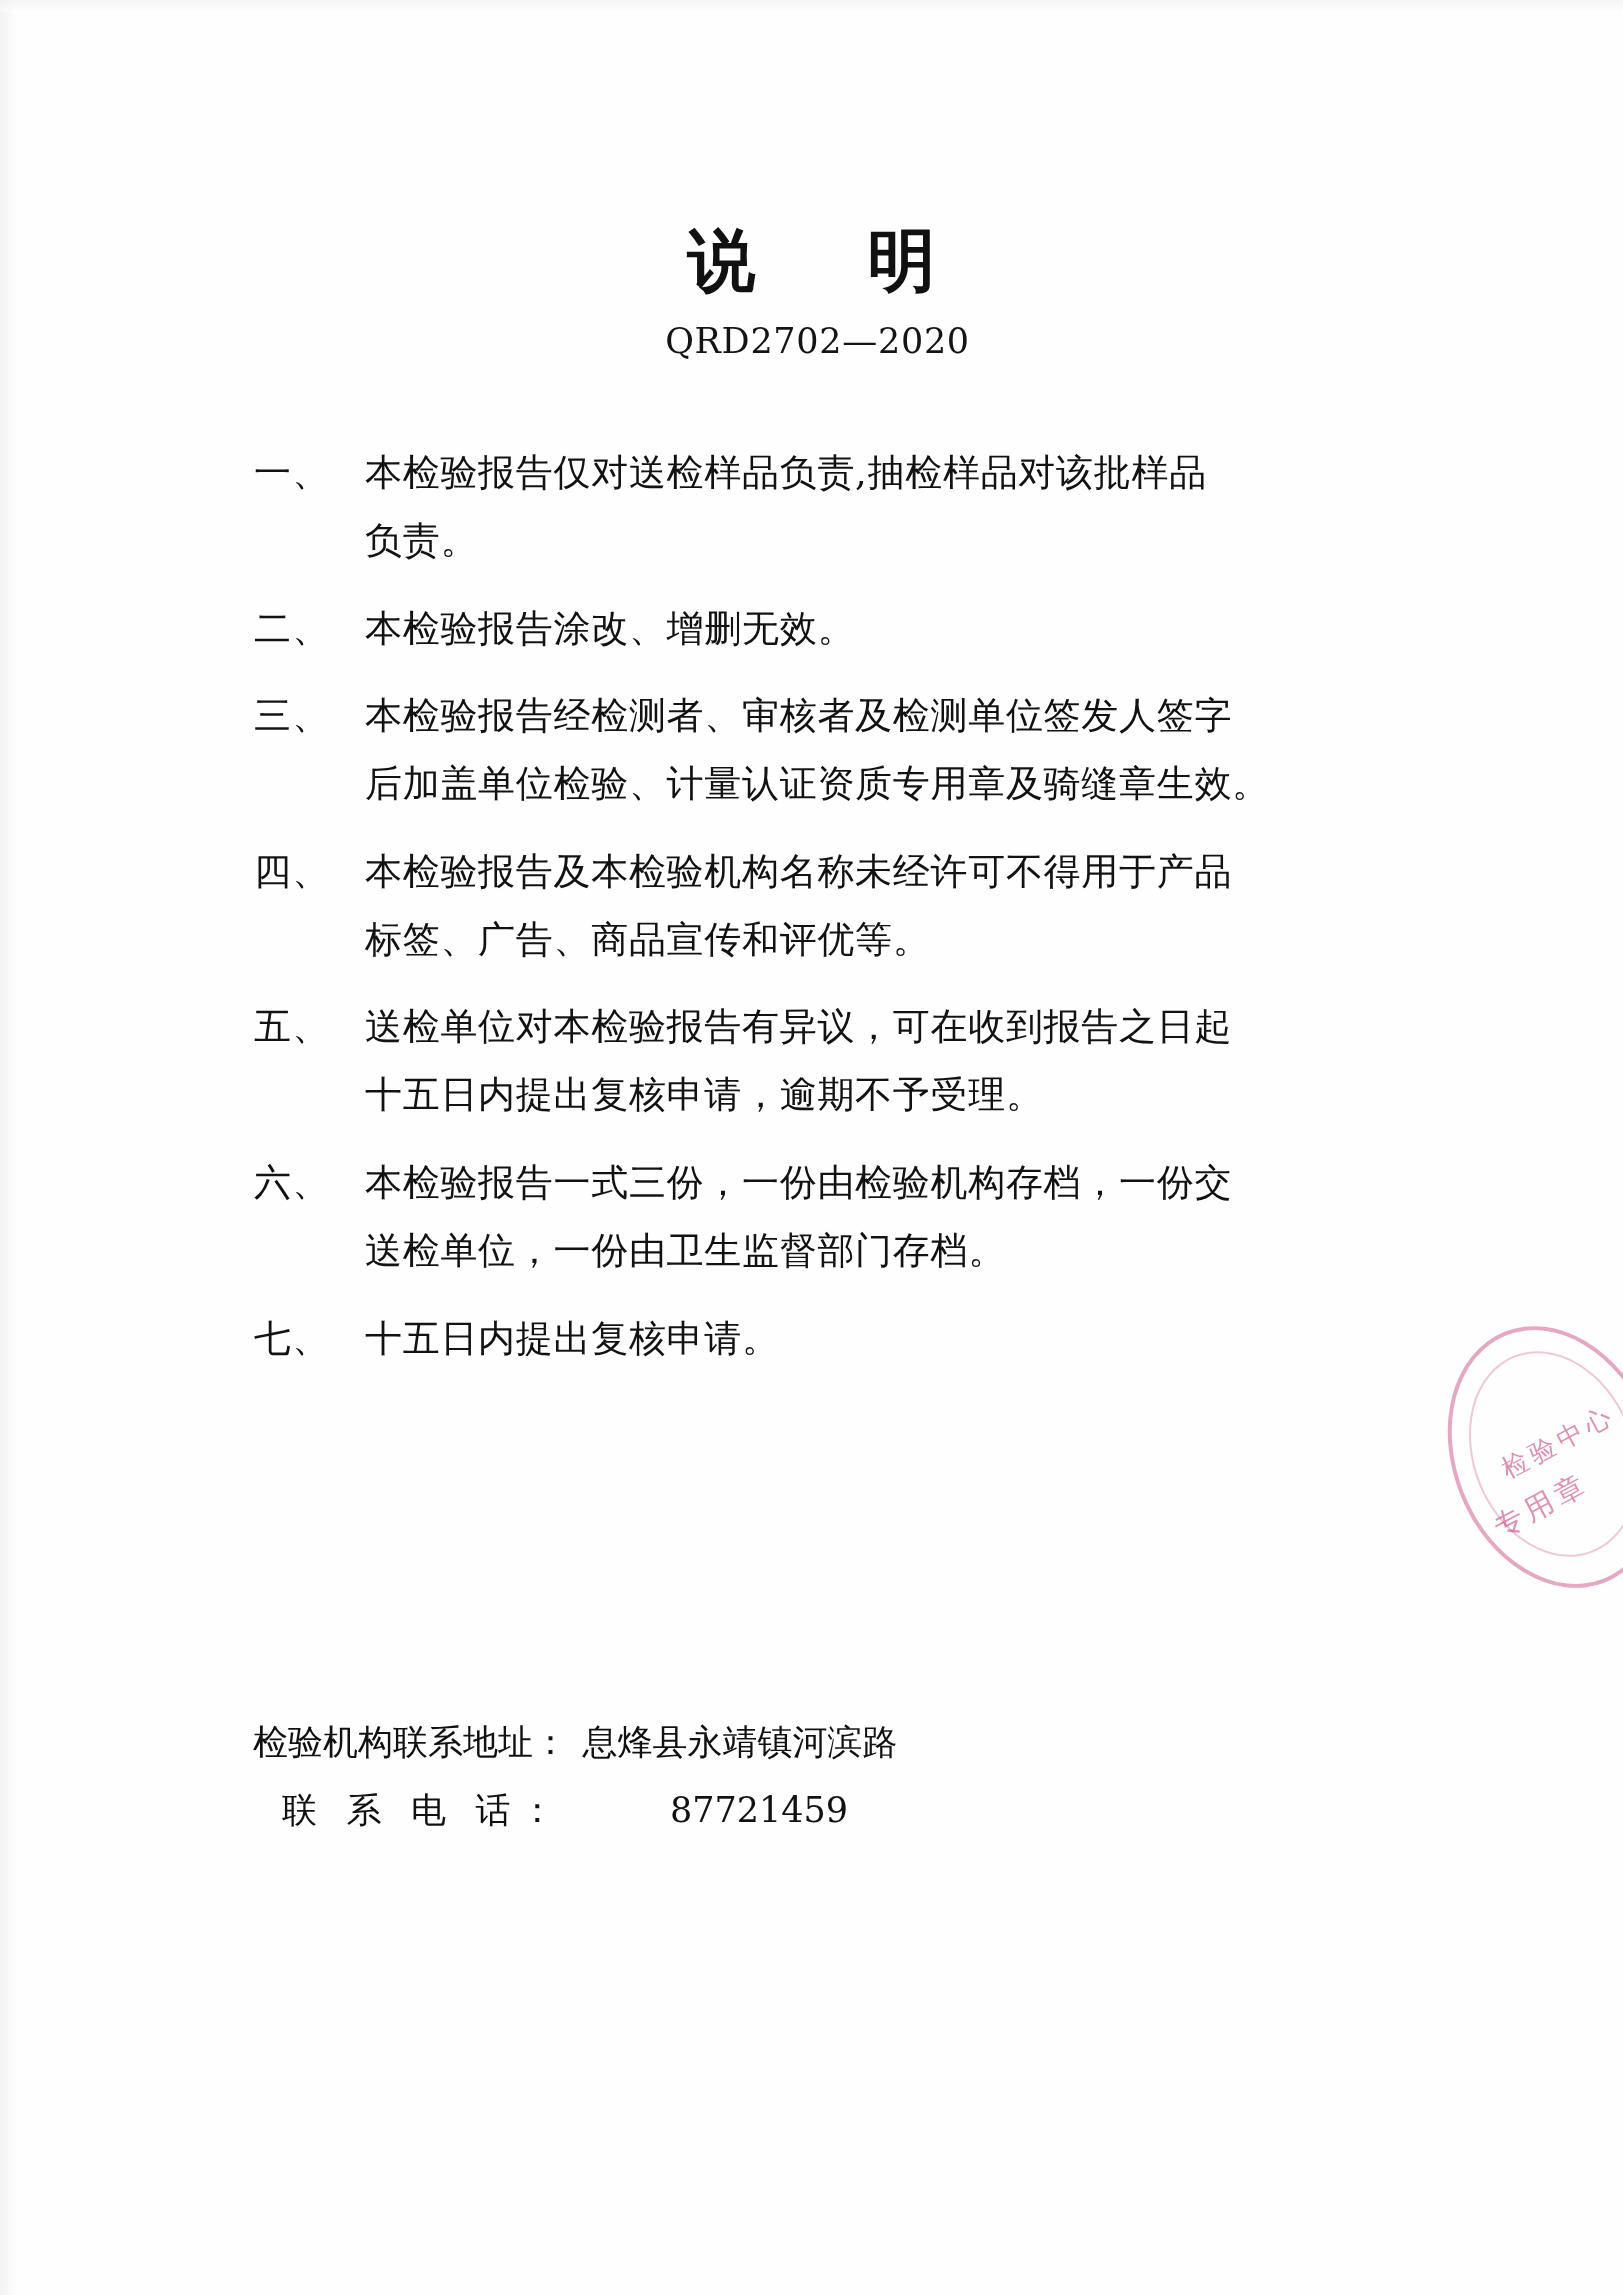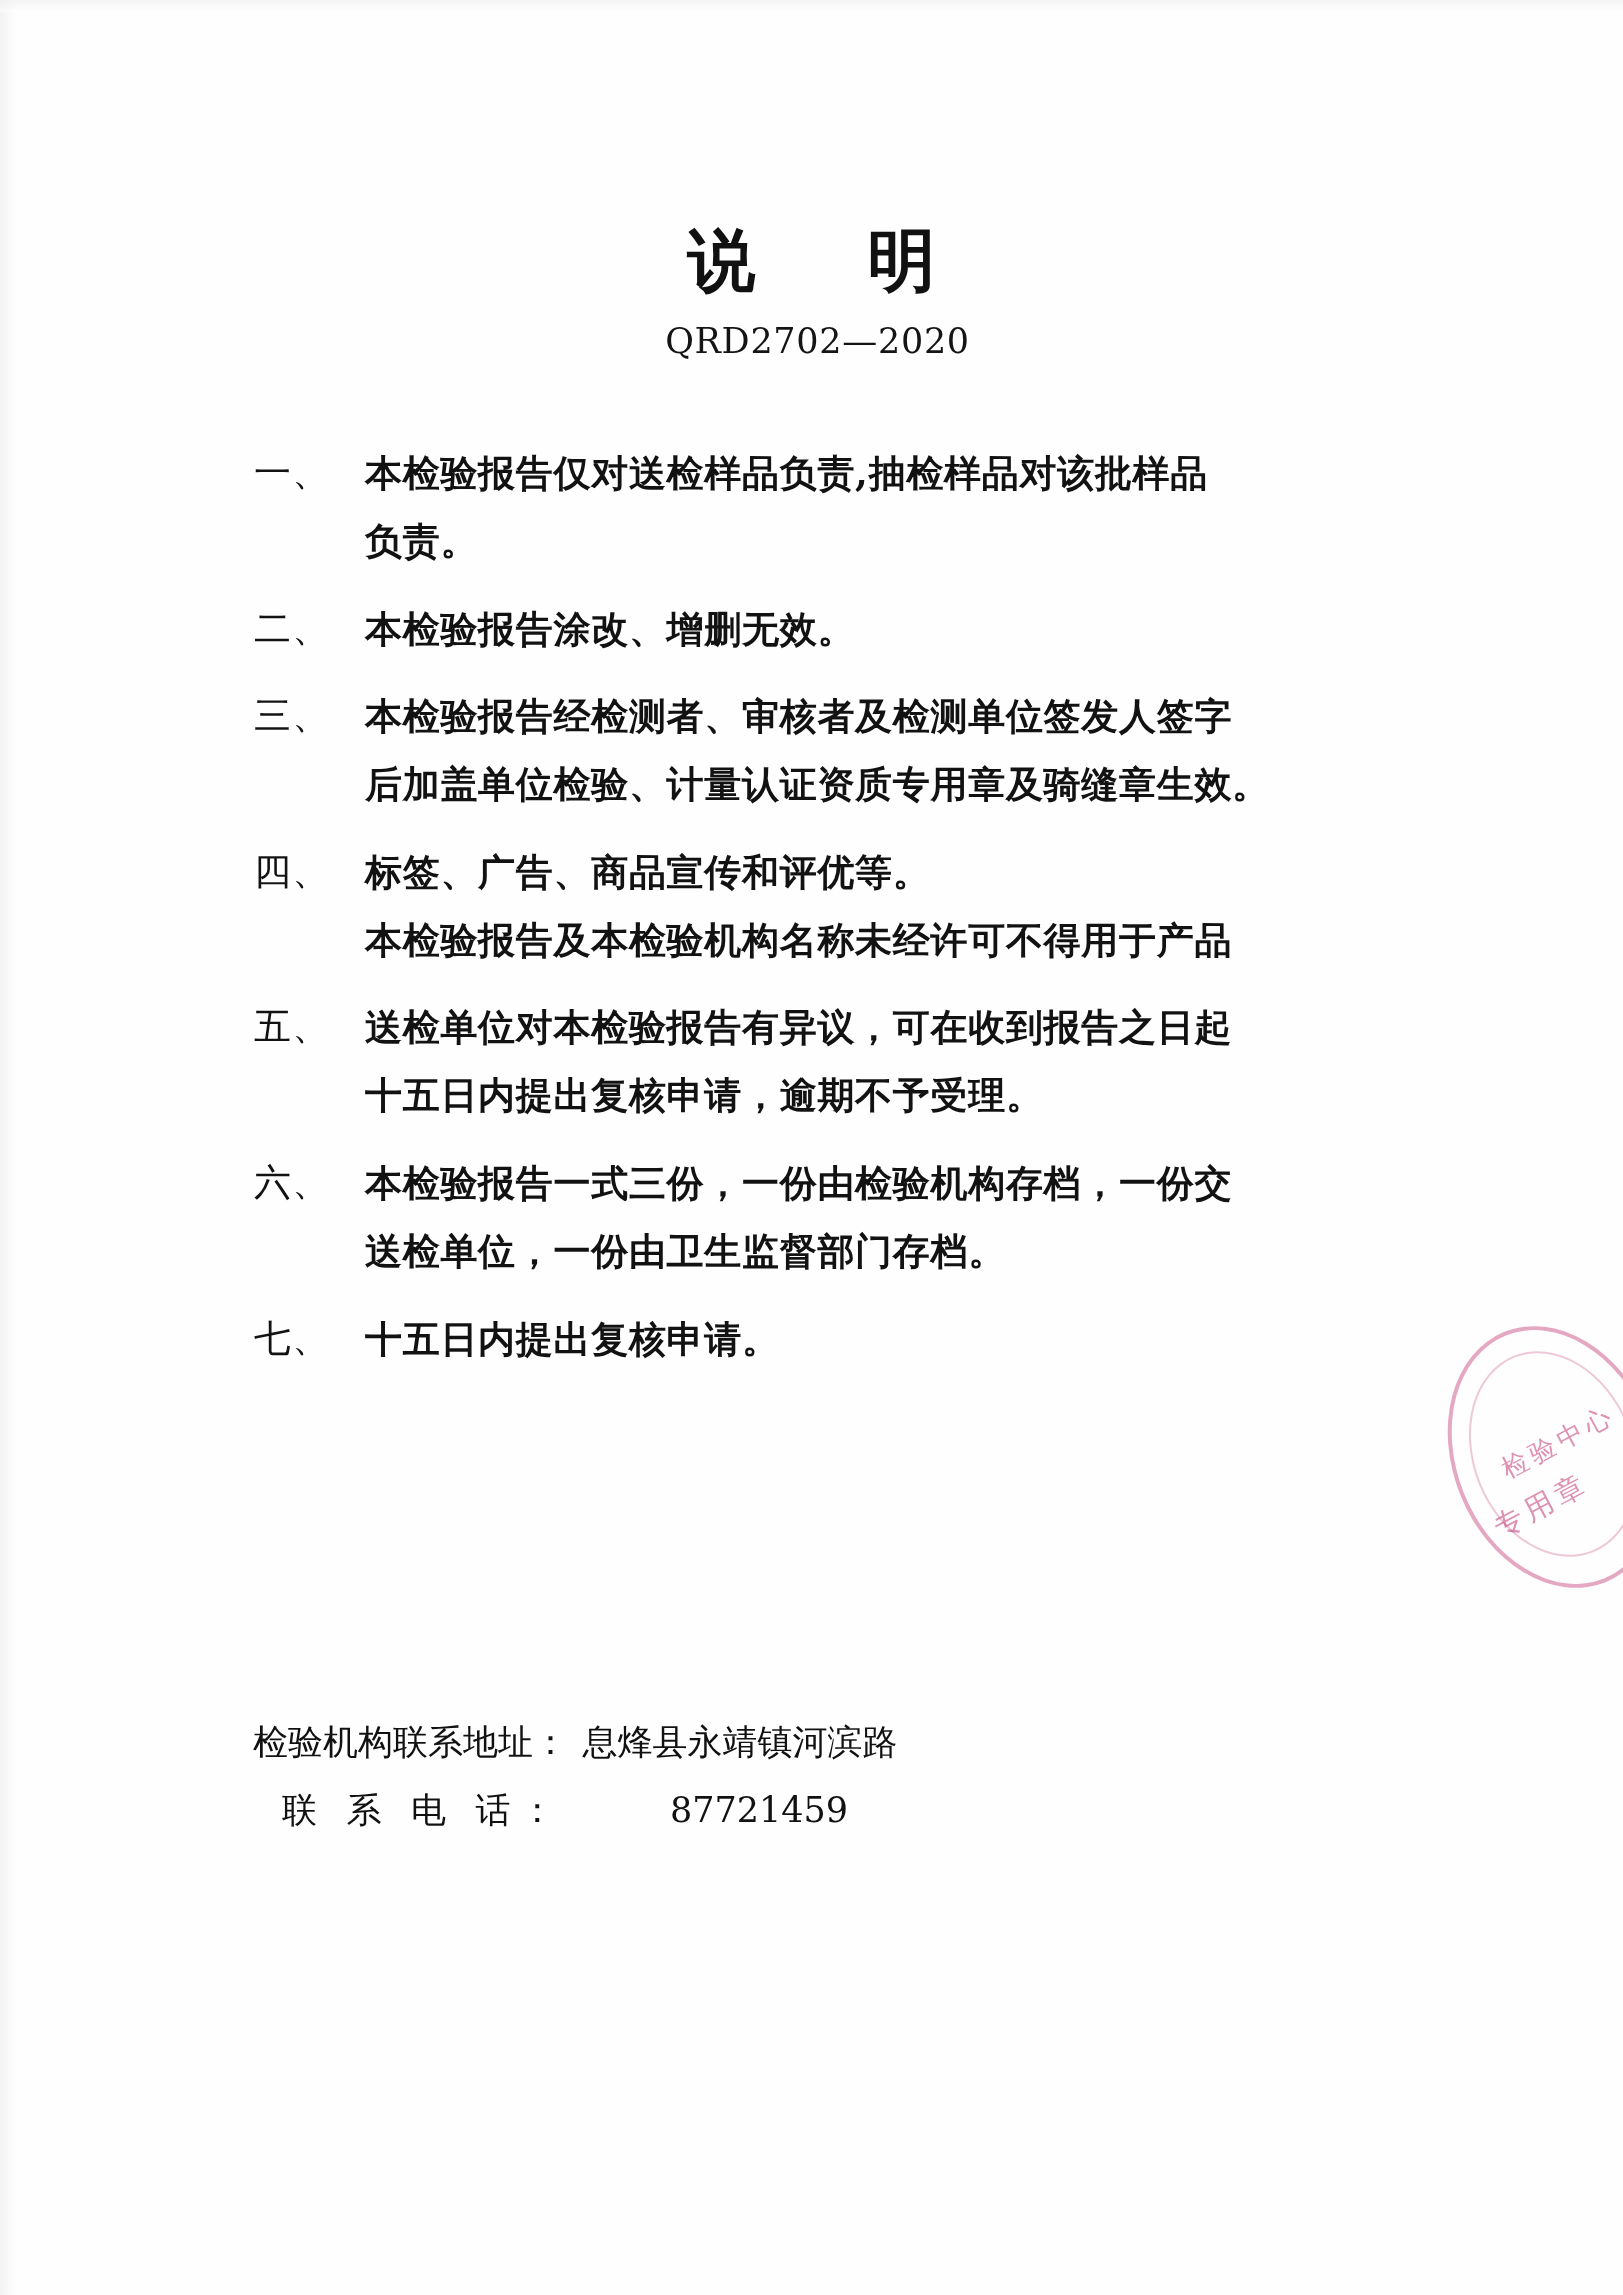--- a/index.html
+++ b/index.html
@@ -87,21 +87,20 @@
   .clause-body {
     flex: 1 1 auto;
     font-size: 37px;
     line-height: 68px;
     letter-spacing: 0.7px;
     color: #121212;
   }
   .clause-line {
     display: block;
     white-space: nowrap;
-    font-weight: bold;
   }
   .contact {
     position: absolute;
     left: 253px;
     top: 1708px;
     width: 1178px;
     font-size: 35px;
     line-height: 68px;
     color: #111;
   }
@@ -207,22 +206,22 @@
         <div class="clause-num">三、</div>
         <div class="clause-body">
           <span class="clause-line">本检验报告经检测者、审核者及检测单位签发人签字</span>
           <span class="clause-line">后加盖单位检验、计量认证资质专用章及骑缝章生效。</span>
         </div>
       </div>
 
       <div class="clause">
         <div class="clause-num">四、</div>
         <div class="clause-body">
+          <span class="clause-line">本检验报告及本检验机构名称未经许可不得用于产品</span>
           <span class="clause-line">标签、广告、商品宣传和评优等。</span>
-          <span class="clause-line">本检验报告及本检验机构名称未经许可不得用于产品</span>
         </div>
       </div>
 
       <div class="clause">
         <div class="clause-num">五、</div>
         <div class="clause-body">
           <span class="clause-line">送检单位对本检验报告有异议，可在收到报告之日起</span>
           <span class="clause-line">十五日内提出复核申请，逾期不予受理。</span>
         </div>
       </div>

